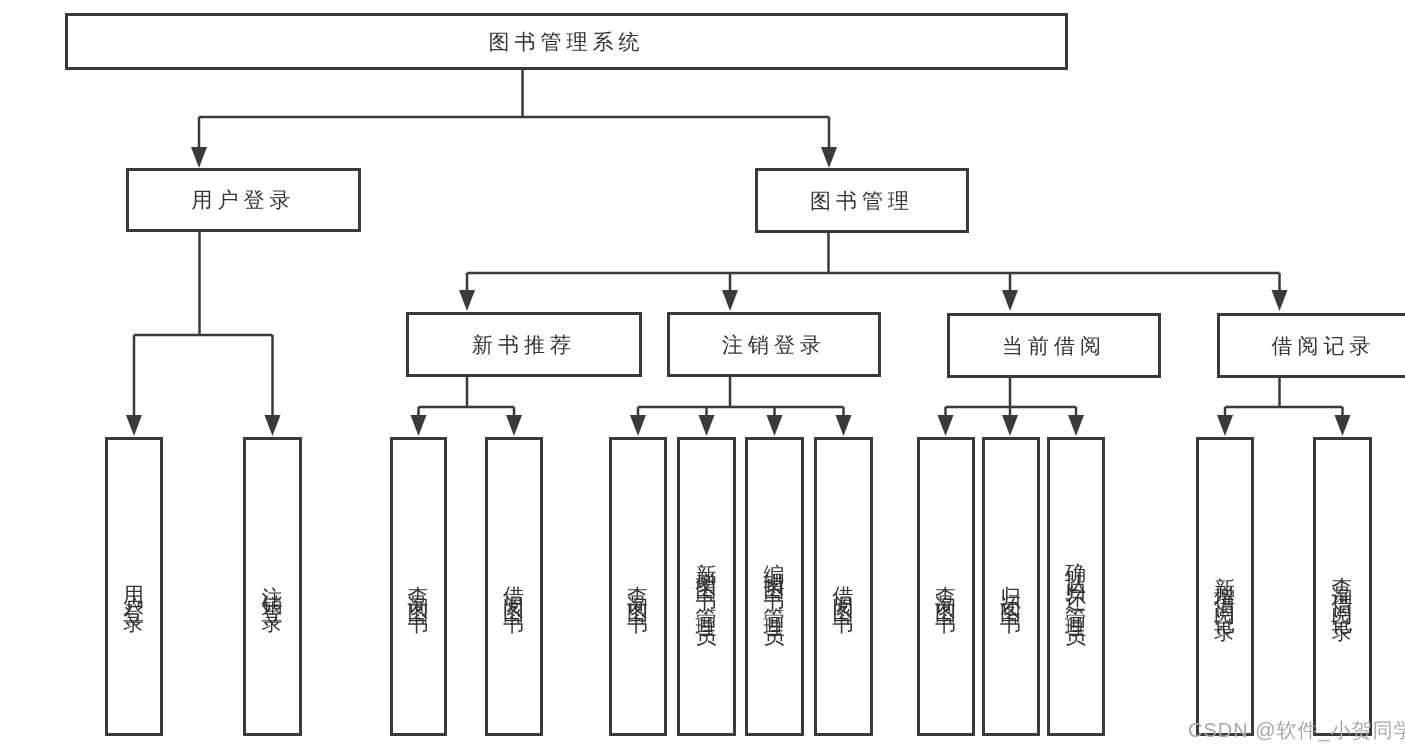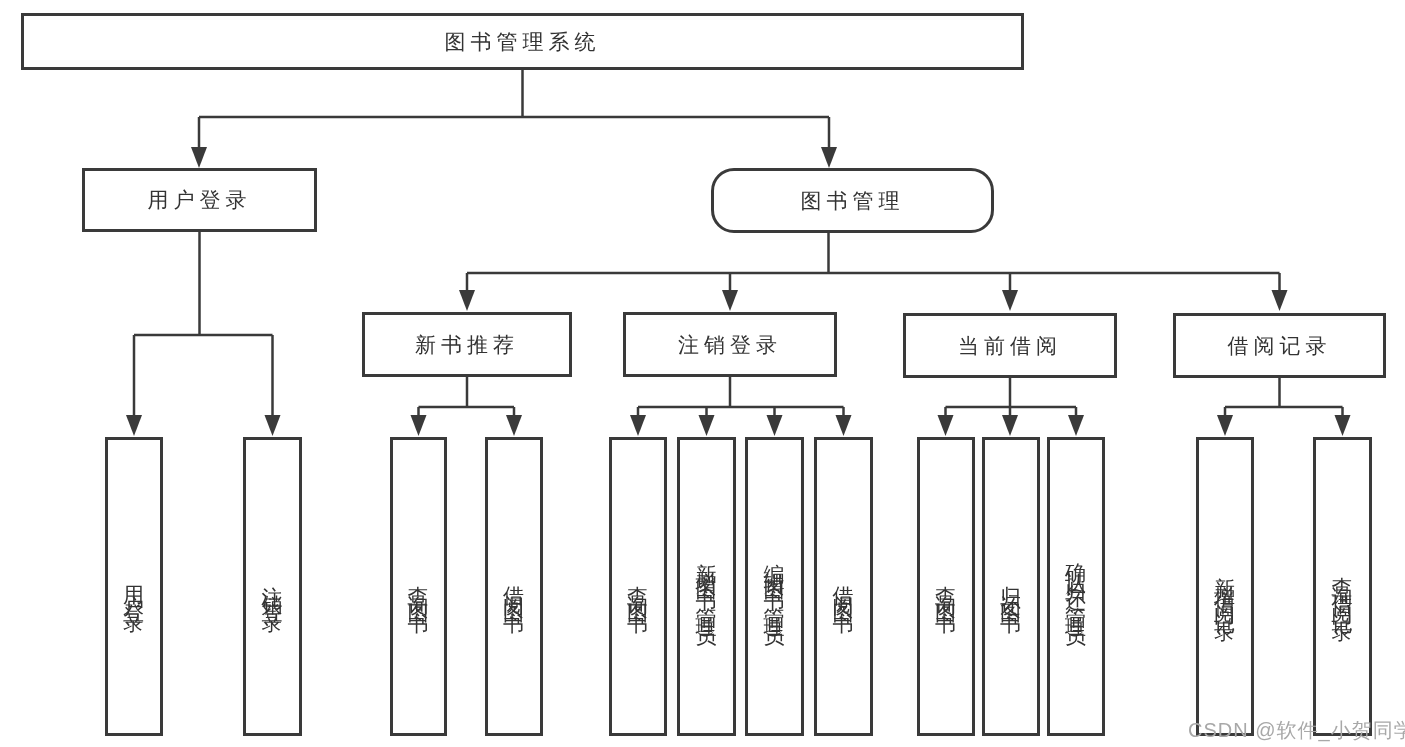--- a/index.html
+++ b/index.html
@@ -6,21 +6,21 @@
   .canvas {
     position:relative; width:1405px; height:747px; background:#ffffff;
     font-family:"Liberation Sans", sans-serif; color:#333333; overflow:hidden;
   }
   svg.connectors { position:absolute; left:0; top:0; width:1405px; height:747px; z-index:0; }
   .node {
     position:absolute; box-sizing:border-box; background:#ffffff;
     border:3px solid #3a3a3a; display:flex; align-items:center; justify-content:center;
     z-index:1;
   }
-  .hnode { font-size:21px; letter-spacing:5px; white-space:nowrap; }
+  .hnode { font-size:21px; letter-spacing:5px; white-space:nowrap;margin-left:44px; }
   .leaf span {
     writing-mode:vertical-rl; text-orientation:mixed;
     font-size:21px; line-height:1.0; letter-spacing:9px; white-space:nowrap;
   }
   .watermark {
     position:absolute; left:1188px; top:717px; z-index:2;
     font-size:20px; color:#a8a8a8; letter-spacing:1px; white-space:nowrap;
   }
 </style>
 </head>
@@ -97,23 +97,23 @@
       <polygon points="1068,415 1084,415 1076,436"></polygon>
 
       <polygon points="1217,415 1233,415 1225,436"></polygon>
       <polygon points="1334.5,415 1350.5,415 1342.5,436"></polygon>
     </g>
   </svg>
 
   <div class="node hnode" style="left:21px; top:13px; width:1003px; height:57px;">图书管理系统</div>
 
   <div class="node hnode" style="left:82px; top:168px; width:235px; height:64px;">用户登录</div>
-  <div class="node hnode" style="left:711px; top:168px; width:283px; height:65px;border-radius:23px;">图书管理</div>
+  <div class="node hnode" style="left:711px; top:168px; width:214px; height:65px;">图书管理</div>
 
-  <div class="node hnode" style="left:362px; top:312px; width:210px; height:65px;">新书推荐</div>
+  <div class="node hnode" style="left:362px; top:312px; width:236px; height:65px;">新书推荐</div>
   <div class="node hnode" style="left:623px; top:312px; width:214px; height:65px;">注销登录</div>
   <div class="node hnode" style="left:903px; top:313px; width:214px; height:65px;">当前借阅</div>
   <div class="node hnode" style="left:1173px; top:313px; width:213px; height:65px;">借阅记录</div>
 
   <div class="node leaf" style="left:105px; top:437px; width:58px; height:299px;">
     <span>用户登录</span>
   </div>
   <div class="node leaf" style="left:243px; top:437px; width:59px; height:299px;">
     <span>注销登录</span>
   </div>

